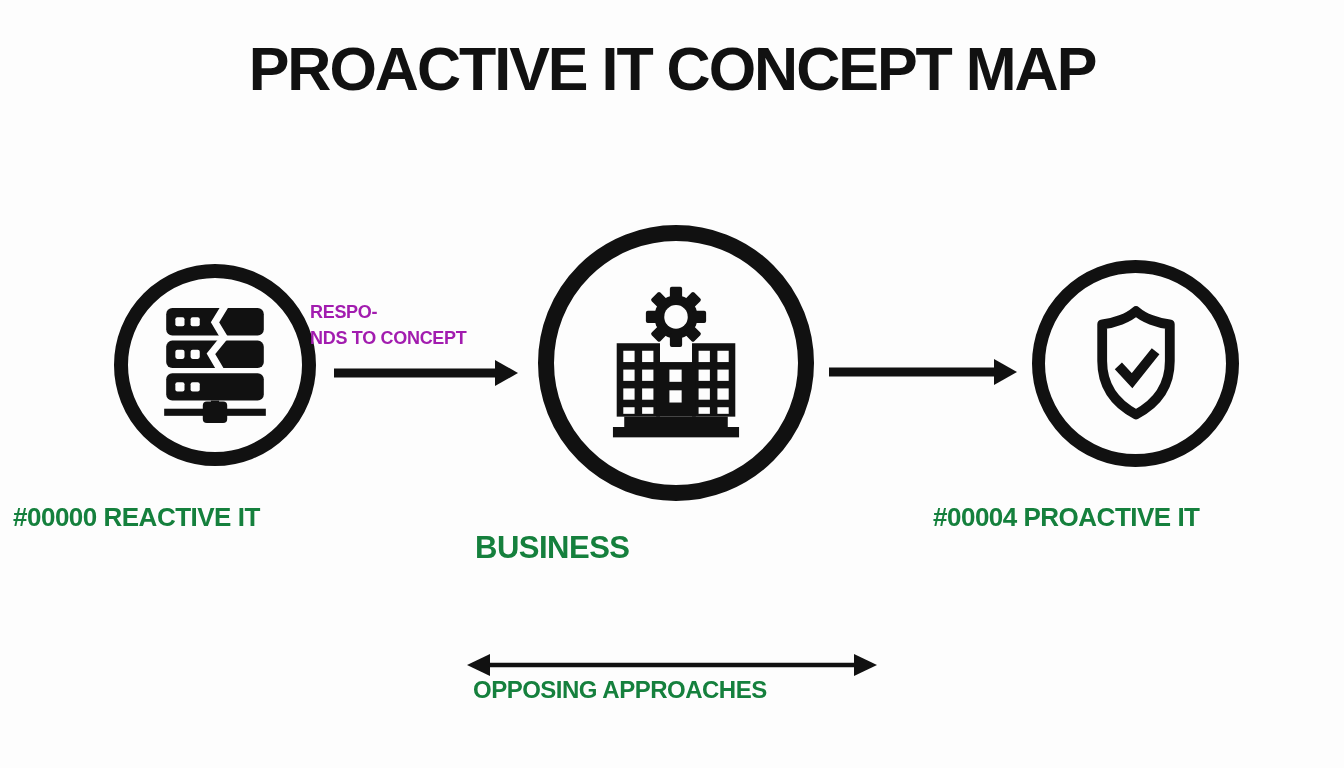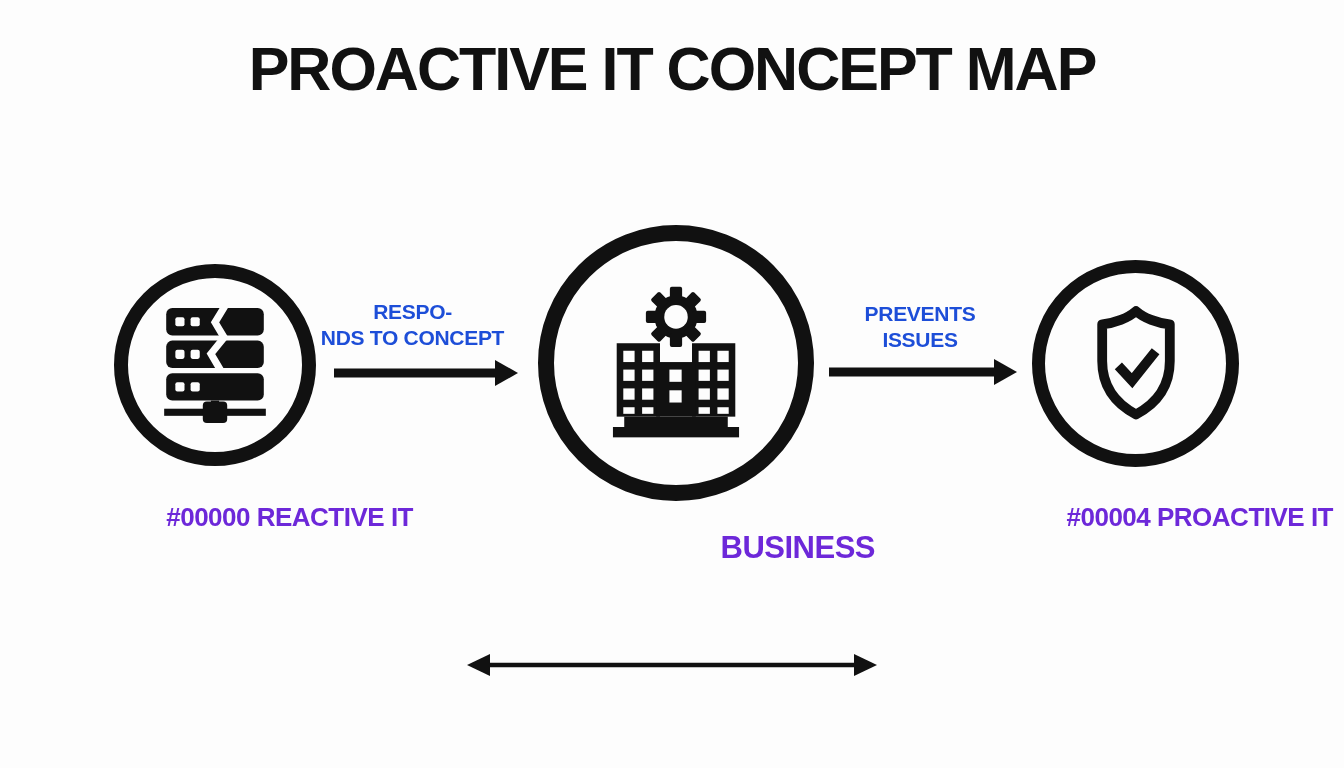--- a/index.html
+++ b/index.html
@@ -19,29 +19,29 @@
   }
   .node-circle{
     position:absolute;box-sizing:border-box;border-radius:50%;
     border-style:solid;border-color:#111;background:transparent;
     display:flex;align-items:center;justify-content:center;
   }
   .circle-reactive{left:114px;top:264px;width:202px;height:202px;border-width:14px;}
   .circle-business{left:538px;top:225px;width:276px;height:276px;border-width:16px;}
   .circle-proactive{left:1032px;top:260px;width:207px;height:207px;border-width:13px;}
   .edge-label{
-    position:absolute;text-align:center;
-    font-size:21px;font-weight:700;line-height:26px;
-    letter-spacing:-0.3px;color:#1d4ed8;
+    position:absolute;text-align:left;
+    font-size:18px;font-weight:700;line-height:26px;
+    letter-spacing:-0.3px;color:#a21caf;
   }
   .label-responds{left:310px;top:299px;width:205px;}
   .label-prevents{left:820px;top:301px;width:200px;}
   .caption{
-    position:absolute;text-align:right;
-    font-size:26px;font-weight:700;letter-spacing:-0.5px;color:#6d28d9;
+    position:absolute;text-align:left;
+    font-size:26px;font-weight:700;letter-spacing:-0.5px;color:#15803d;
     white-space:nowrap;
   }
   .caption-reactive{left:13px;top:502px;width:400px;}
   .caption-business{left:475px;top:530px;width:400px;font-size:31px;}
   .caption-proactive{left:933px;top:502px;width:400px;}
   .caption-opposing{left:473px;top:676px;width:400px;font-size:24px;}
   .arrow-svg{position:absolute;display:block;}
   .arrow-responds{left:334px;top:360px;}
   .arrow-prevents{left:829px;top:359px;}
   .arrow-opposing{left:467px;top:651px;}
@@ -142,32 +142,29 @@
 
   <div class="edge-label label-responds">
     <div>RESPO-</div>
     <div>NDS TO CONCEPT</div>
   </div>
   <svg class="arrow-svg arrow-responds" width="184" height="26" viewBox="0 0 184 26">
     <rect x="0" y="8.5" width="164" height="9" fill="#111"></rect>
     <polygon points="161,0 184,13 161,26" fill="#111"></polygon>
   </svg>
 
-  <div class="edge-label label-prevents">
-    <div>PREVENTS</div>
-    <div>ISSUES</div>
-  </div>
   <svg class="arrow-svg arrow-prevents" width="188" height="26" viewBox="0 0 188 26">
     <rect x="0" y="8.5" width="168" height="9" fill="#111"></rect>
     <polygon points="165,0 188,13 165,26" fill="#111"></polygon>
   </svg>
 
   <div class="caption caption-reactive">#00000 REACTIVE IT</div>
   <div class="caption caption-business">BUSINESS</div>
   <div class="caption caption-proactive">#00004 PROACTIVE IT</div>
 
   <svg class="arrow-svg arrow-opposing" width="410" height="28" viewBox="0 0 410 28">
     <rect x="16" y="11.75" width="378" height="4.5" fill="#111"></rect>
     <polygon points="23,3 0,14 23,25" fill="#111"></polygon>
     <polygon points="387,3 410,14 387,25" fill="#111"></polygon>
   </svg>
+  <div class="caption caption-opposing">OPPOSING APPROACHES</div>
 
 </div>
 
 </body></html>

